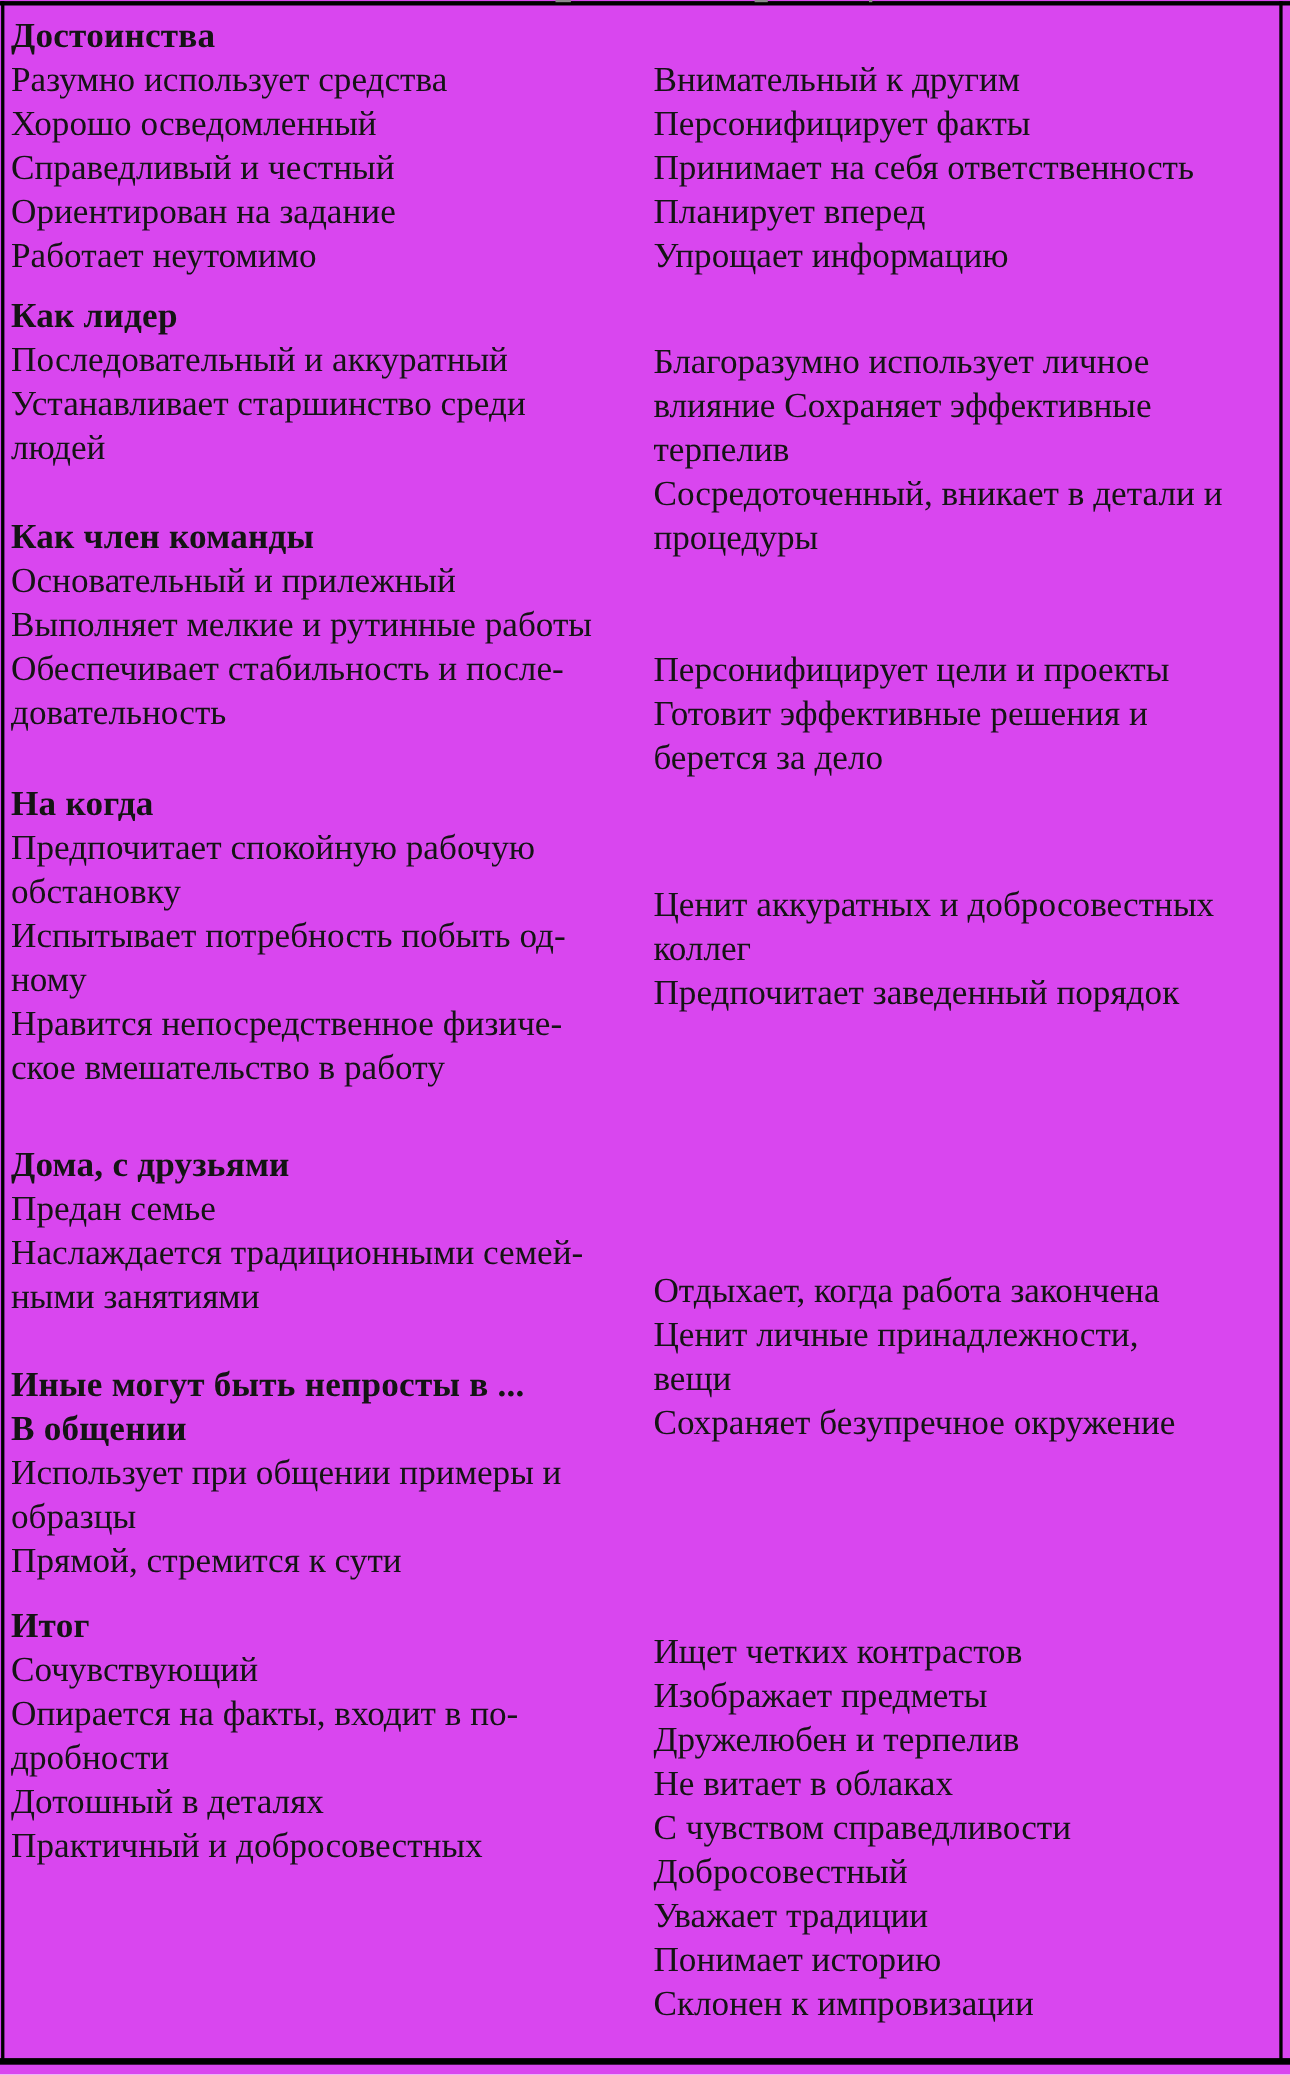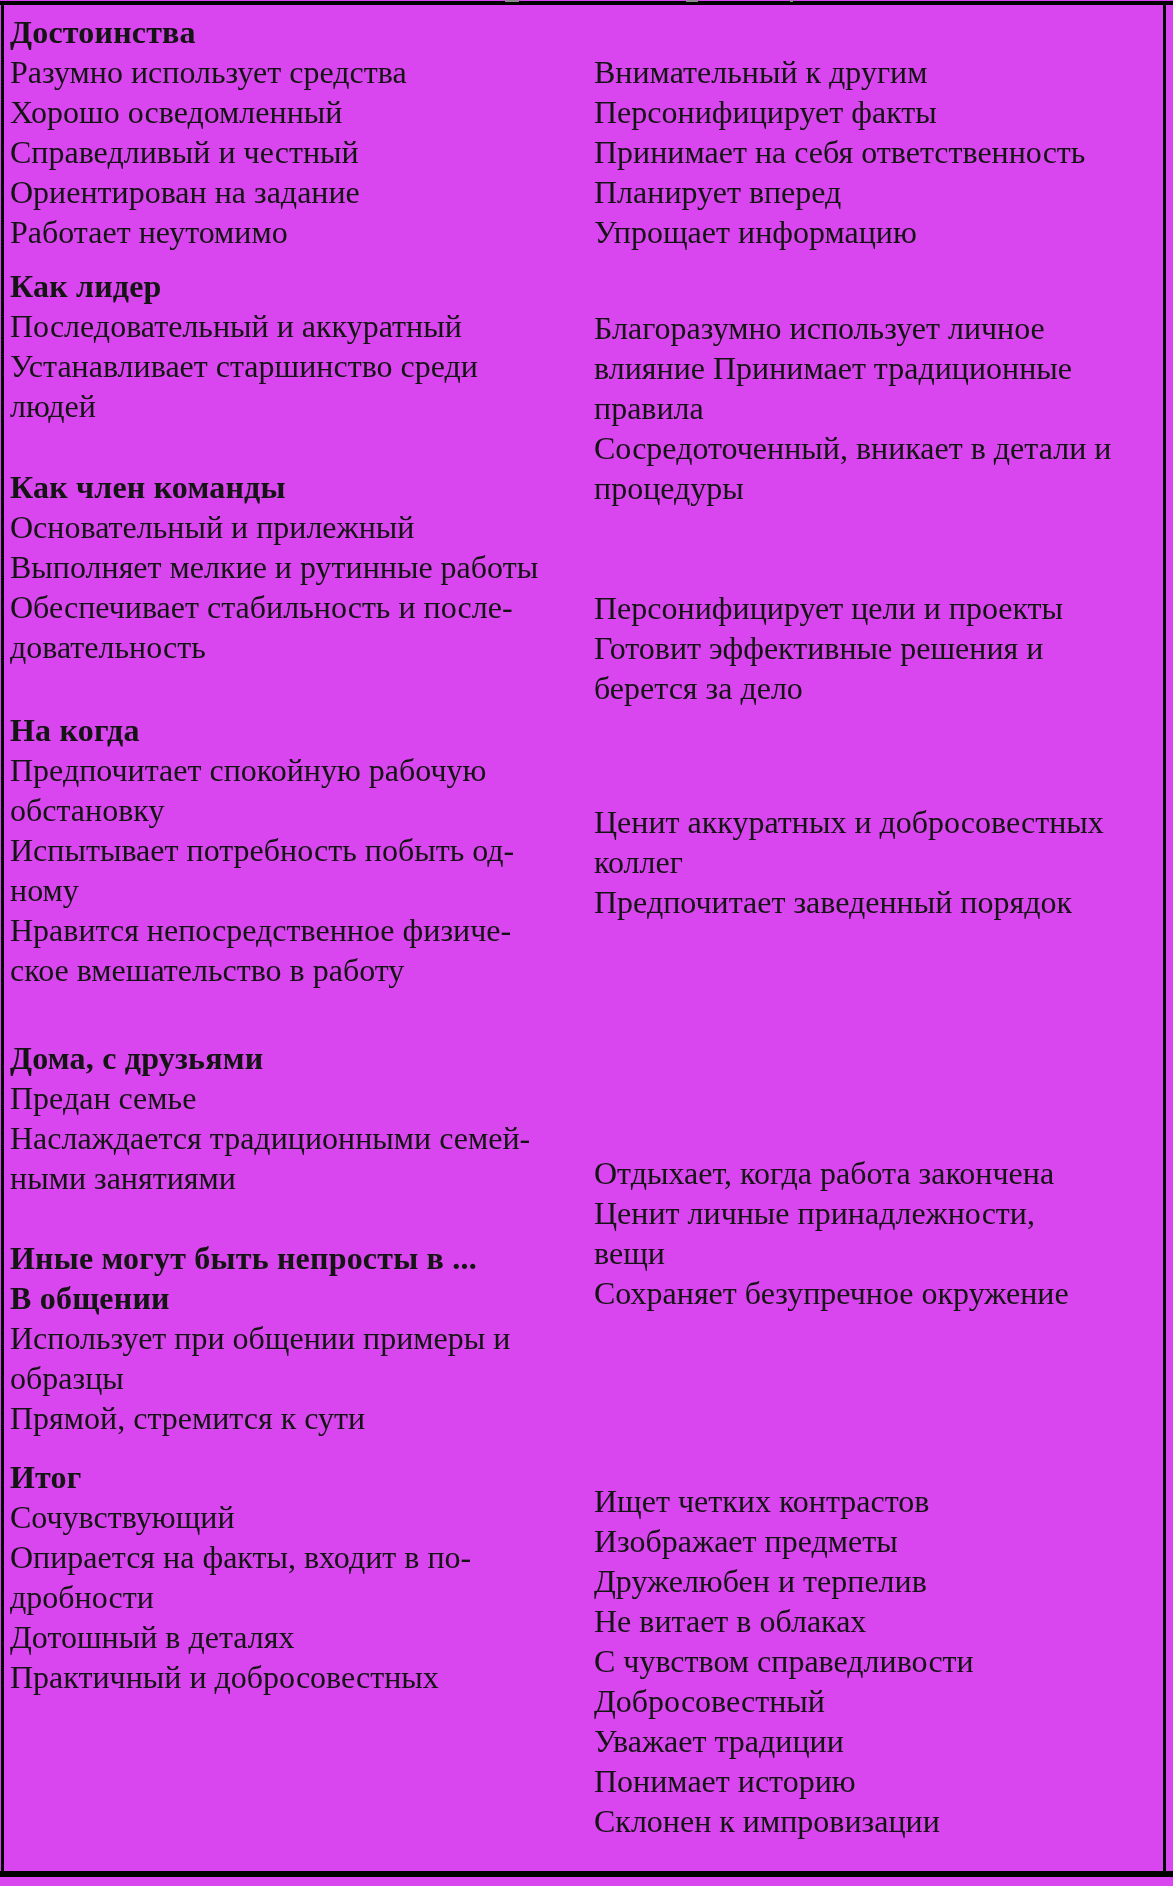--- a/index.html
+++ b/index.html
@@ -110,22 +110,22 @@
 
   <div class="block" style="left:594px; top:52px;   width:570px;">
       <div class="line">Внимательный к другим</div>
       <div class="line">Персонифицирует факты</div>
       <div class="line">Принимает на себя ответственность</div>
       <div class="line">Планирует вперед</div>
       <div class="line">Упрощает информацию</div>
     </div>
   <div class="block" style="left:594px; top:308px;  width:570px;">
       <div class="line">Благоразумно использует личное</div>
-      <div class="line">влияние Принимает традиционные</div>
-      <div class="line">правила</div>
+      <div class="line">влияние Сохраняет эффективные</div>
+      <div class="line">терпелив</div>
       <div class="line">Сосредоточенный, вникает в детали и</div>
       <div class="line">процедуры</div>
     </div>
   <div class="block" style="left:594px; top:588px;  width:570px;font-family:Liberation Serif, serif;">
       <div class="line">Персонифицирует цели и проекты</div>
       <div class="line">Готовит эффективные решения и</div>
       <div class="line">берется за дело</div>
     </div>
   <div class="block" style="left:594px; top:802px;  width:570px;">
       <div class="line">Ценит аккуратных и добросовестных</div>

